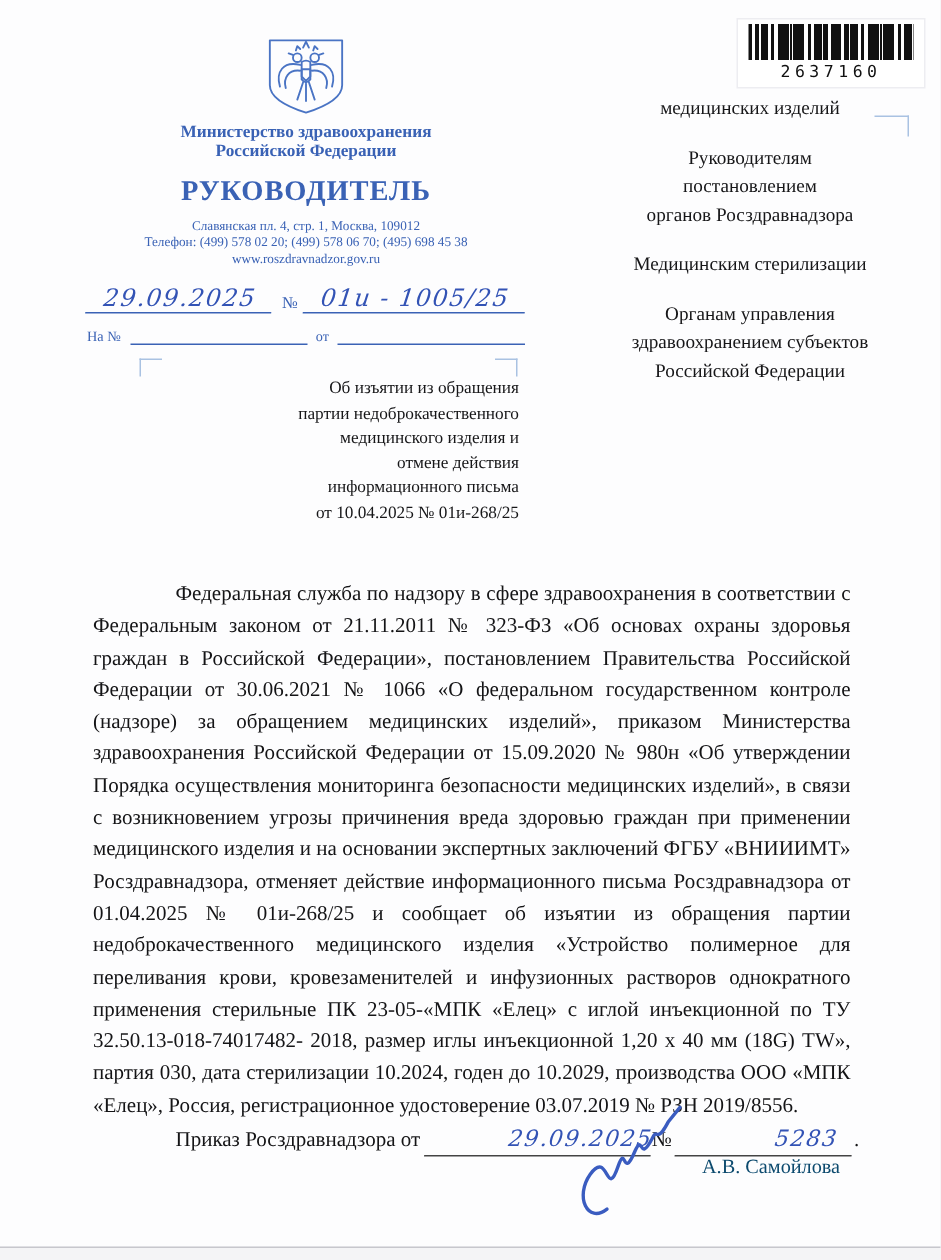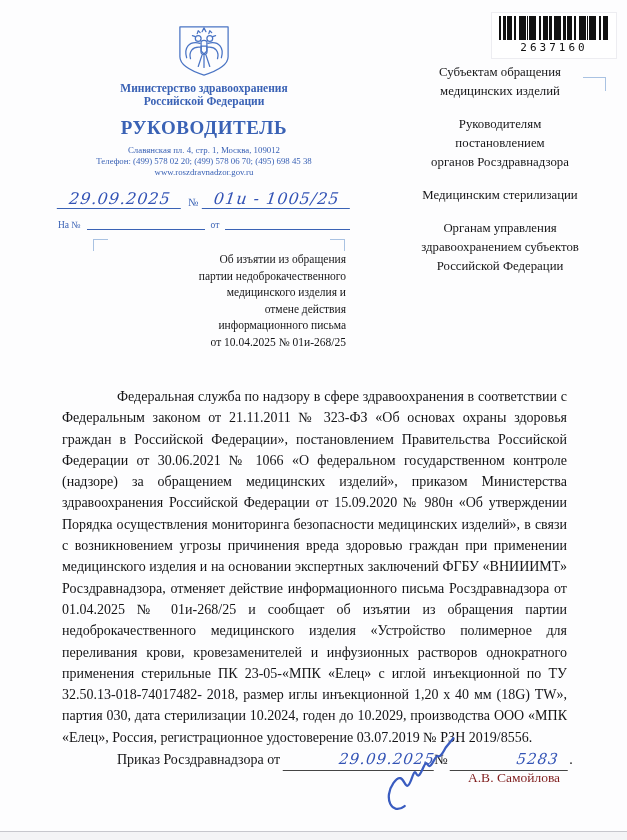--- a/index.html
+++ b/index.html
@@ -62,21 +62,21 @@
   
   .body-block{position:absolute;left:62px;top:386px;width:505px;font-size:14px;
     line-height:21.3px;color:#141416;}
   .body-par{text-align:justify;text-indent:55px;}
   .order-line{margin-top:1px;text-indent:55px;white-space:nowrap;}
   .order-line .hw-slot{border-bottom:1px solid #444;}
   .order-line .date-slot{font-size:15px;min-width:108px;display:inline-block;}
   .order-line .num-slot{font-size:15px;min-width:118px;display:inline-block;}
   
   .sig-scribble{position:absolute;left:378px;top:733px;transform:rotate(-6deg);}
-  .sig-name{position:absolute;left:468px;top:770px;font-size:13.5px;color:#7f1d1d;}
+  .sig-name{position:absolute;left:468px;top:770px;font-size:13.5px;color:#0c4a6e;}
 </style>
 </head>
 <body>
 
 <div class="page">
 
   <div class="barcode-label">
     <div class="barcode-bars"></div>
     <div class="barcode-number">2637160</div>
   </div>
@@ -124,21 +124,20 @@
     <div>Об изъятии из обращения</div>
     <div>партии недоброкачественного</div>
     <div>медицинского изделия и</div>
     <div>отмене действия</div>
     <div>информационного письма</div>
     <div>от 10.04.2025 № 01и-268/25</div>
   </div>
 
   <div class="recipients">
     <div class="recipient-group">
-      <div>Субъектам обращения</div>
       <div>медицинских изделий</div>
     </div>
     <div class="recipient-group">
       <div>Руководителям</div>
       <div>постановлением</div>
       <div>органов Росздравнадзора</div>
     </div>
     <div class="recipient-group">
       <div>Медицинским стерилизации</div>
     </div>

